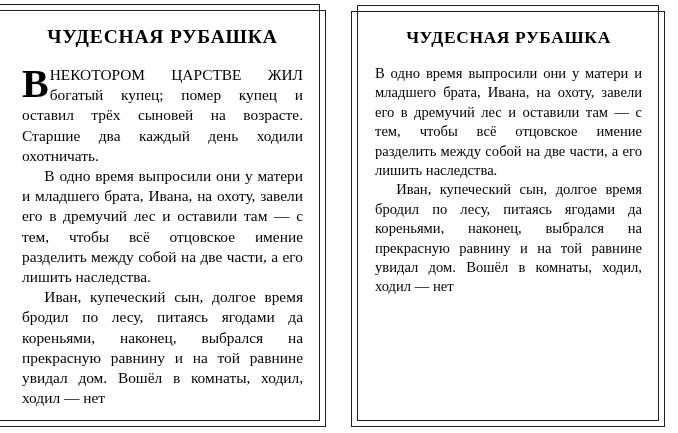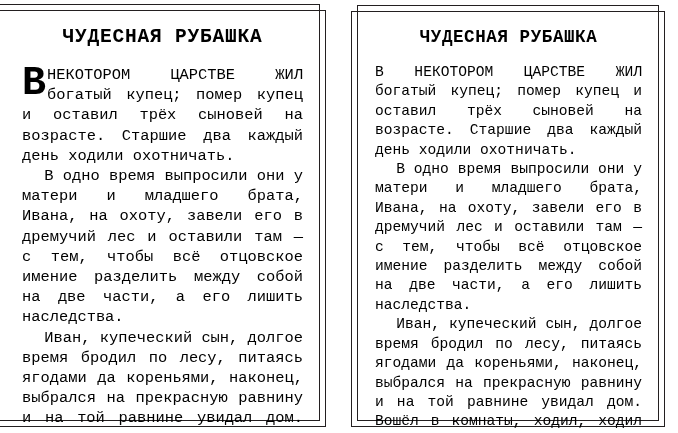--- a/index.html
+++ b/index.html
@@ -20,21 +20,20 @@
     width: 678px;
     height: 433px;
   }
 
   
   .page {
     position: absolute;
     top: 0;
     height: 433px;
     background: #ffffff;
-    font-family: Liberation Mono, monospace;
   }
   .page-left  { left: 0;   width: 339px; }
   .page-right { left: 339px; width: 339px; }
 
   
   .frame-outer,
   .frame-inner {
     position: absolute;
     border: 1.4px solid #231f20;
     pointer-events: none;
@@ -140,20 +139,19 @@
   </div>
 
   <div class="page page-right" style="background: rgb(255, 255, 255);">
     <div class="frame-inner" style="border-color: rgb(35, 31, 32);"></div>
     <div class="frame-outer" style="border-color: rgb(35, 31, 32);"></div>
 
     <div class="column">
       <div class="title">ЧУДЕСНАЯ РУБАШКА</div>
 
       <div class="body-text">
-        <p class="para-open-right"><span class="lead-caps">В НЕКОТОРОМ ЦАРСТВЕ ЖИЛ</span> <span>богатый купец; помер купец и оставил трёх сыновей на возрасте. Старшие два каждый день ходили охотничать.</span></p>
         <p>В одно время выпросили они у матери и младшего брата, Ивана, на охоту, завели его в дремучий лес и оставили там — с тем, чтобы всё отцовское имение разделить между собой на две части, а его лишить наследства.</p>
         <p>Иван, купеческий сын, долгое время бродил по лесу, питаясь ягодами да кореньями, наконец, выбрался на прекрасную равнину и на той равнине увидал дом. Вошёл в комнаты, ходил, ходил — нет</p>
       </div>
     </div>
   </div>
 
 </div>
 
 </body></html>

